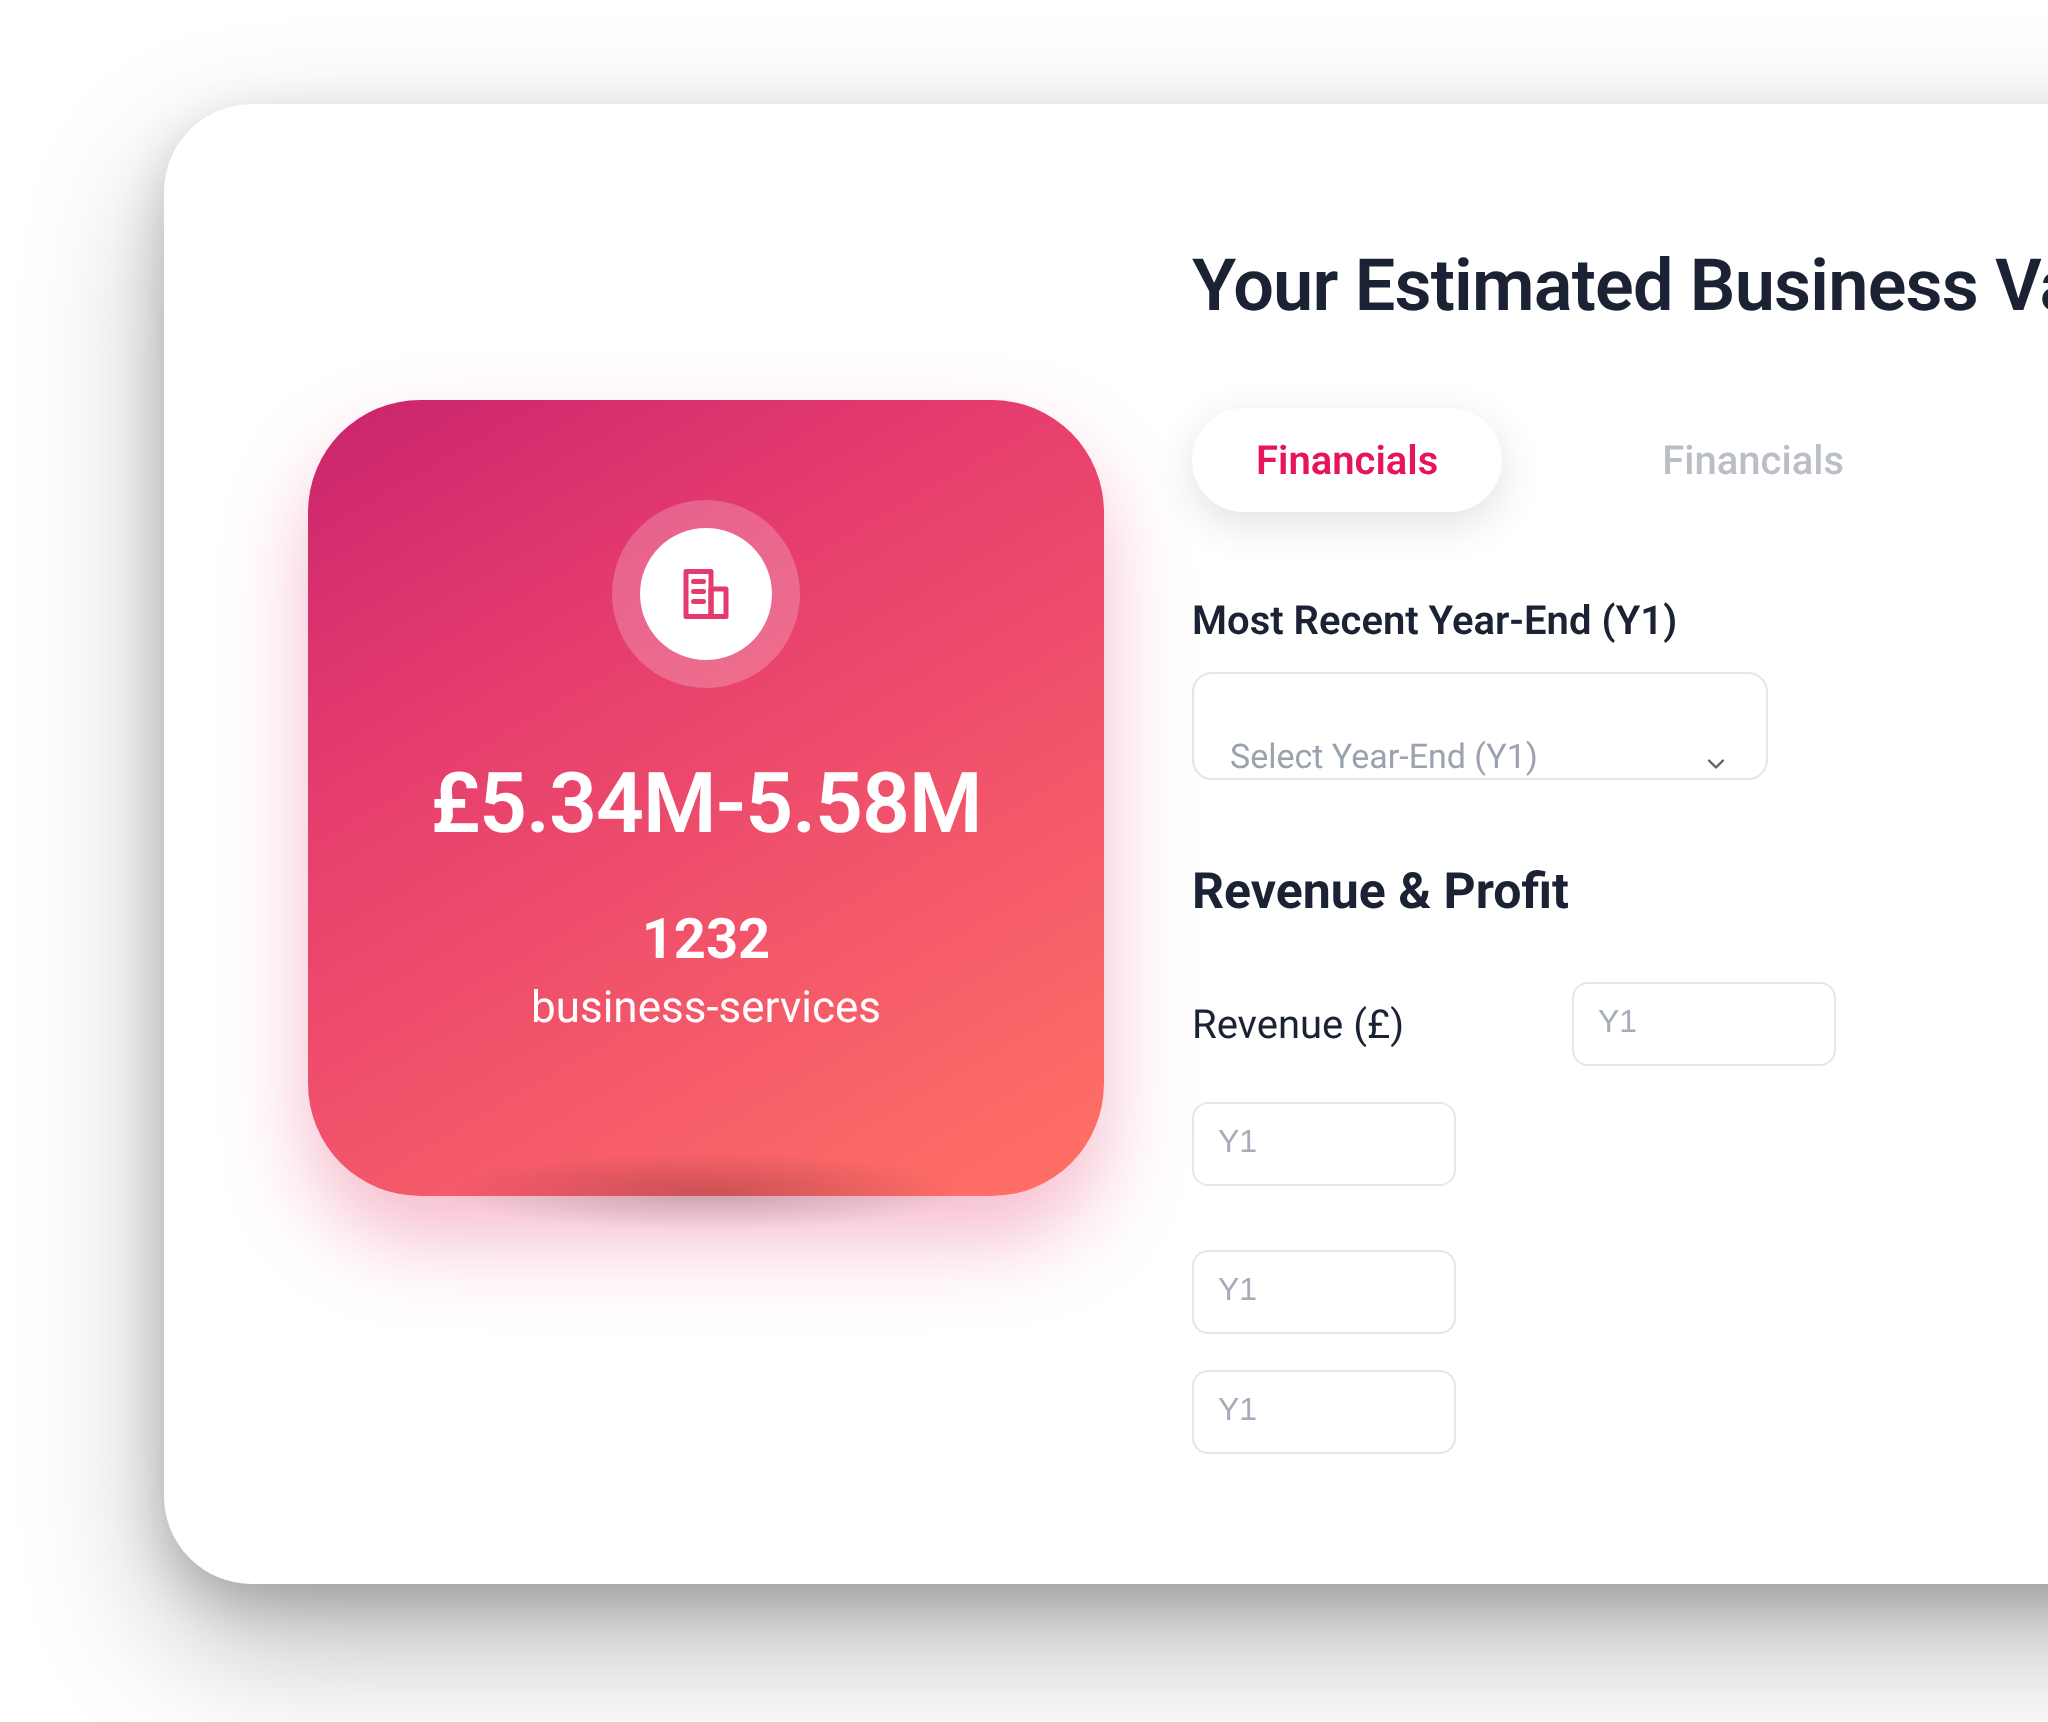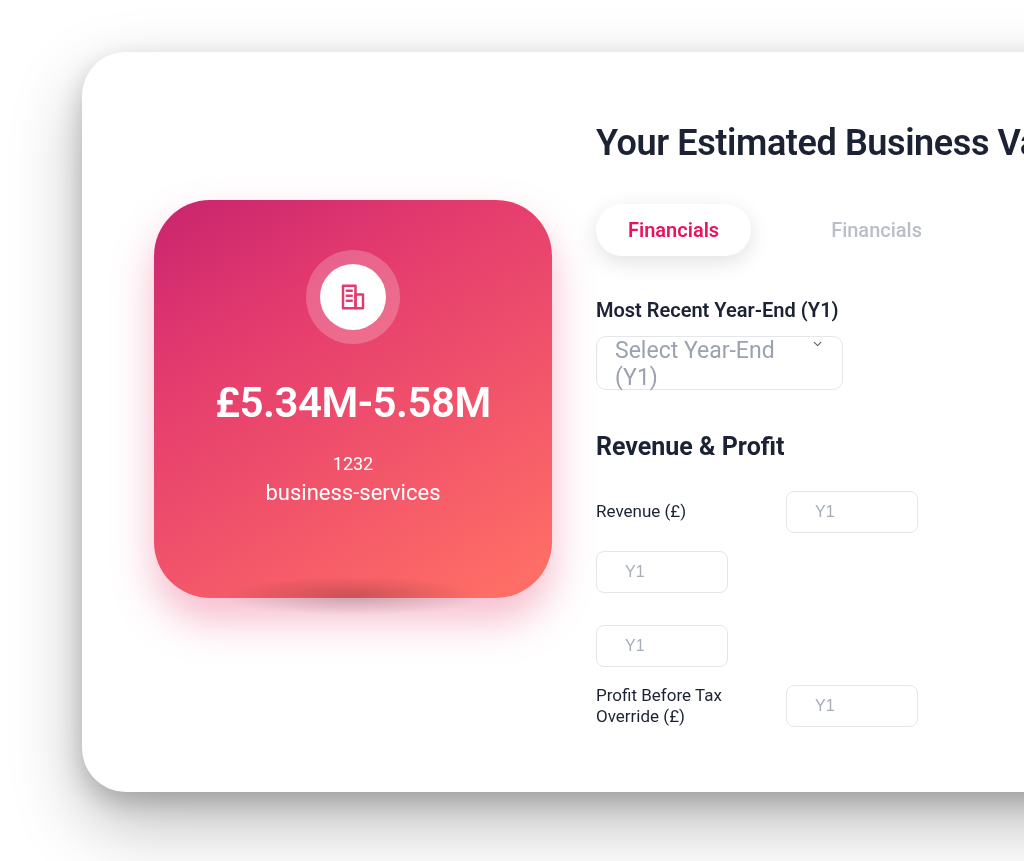--- a/index.html
+++ b/index.html
@@ -59,22 +59,22 @@
   }
   .building-svg { width: 30px; height: 30px; }
   .valuation-amount {
     margin-top: 34px;
     font-size: 42px;
     font-weight: 600;
     letter-spacing: -0.5px;
   }
   .valuation-sub1 {
     margin-top: 26px;
-    font-size: 18px;
-    font-weight: 400;
+    font-size: 28px;
+    font-weight: 700;
   }
   .valuation-sub2 {
     margin-top: 6px;
     font-size: 22px;
     font-weight: 400;
   }
   .subtle-shadow {
     position:absolute;
     left: 70px; right: 70px; bottom: -18px; height: 40px;
     background: radial-gradient(ellipse at center, rgba(0,0,0,0.18), rgba(0,0,0,0) 70%);
@@ -114,59 +114,59 @@
     box-shadow: 0 6px 22px rgba(0,0,0,0.12);
     font-weight: 600;
   }
   .form-label {
     font-size: 20px;
     font-weight: 600;
     color: #1a2233;
     margin-bottom: 14px;
   }
   .select-wrap {
-    width: 247px;
+    width: 288px;
     height: 54px;
     border: 1px solid #e3e6ea;
     border-radius: 10px;
     display: flex;
-    align-items: flex-start;
+    align-items: flex-end;
     justify-content: space-between;
     padding: 0 18px;
     color: #9aa2b0;
-    font-size: 23px;
+    font-size: 17px;
     cursor: pointer;
     margin-bottom: 42px;
   }
   .chevron {
     width: 14px; height: 14px;
   }
   .section-head {
     font-size: 25px;
     font-weight: 700;
     color: #1a2233;
     margin-bottom: 30px;
   }
   .row {
     display: flex;
     align-items: center;
     margin-bottom: 18px;
   }
   .row .lbl {
     width: 190px;
-    font-size: 17px;
+    font-size: 20px;
     color: #1a2233;
     line-height: 1.25;
   }
   .row input {
     width: 132px;
     height: 42px;
     border: 1px solid #e3e6ea;
     border-radius: 8px;
-    padding: 0 28px;
+    padding: 0 12px;
     font-size: 16px;
     color: #333;
   }
   .row input::placeholder { color: #a6adb9; }
   .gap { height: 14px; }
 </style>
 </head>
 <body>
 
 <div class="stage">
@@ -216,19 +216,18 @@
         <div class="row">
           <input type="text" placeholder="Y1" style="">
         </div>
 
         <div class="gap"></div>
 
         <div class="row">
           <input type="text" placeholder="Y1" style="">
         </div>
         <div class="row">
-          <div class="lbl">Profit Before Tax Override (£)</div>
           <input type="text" placeholder="Y1" style="">
         </div>
       </div>
     </div>
   </div>
 </div>
 
 </body></html>

